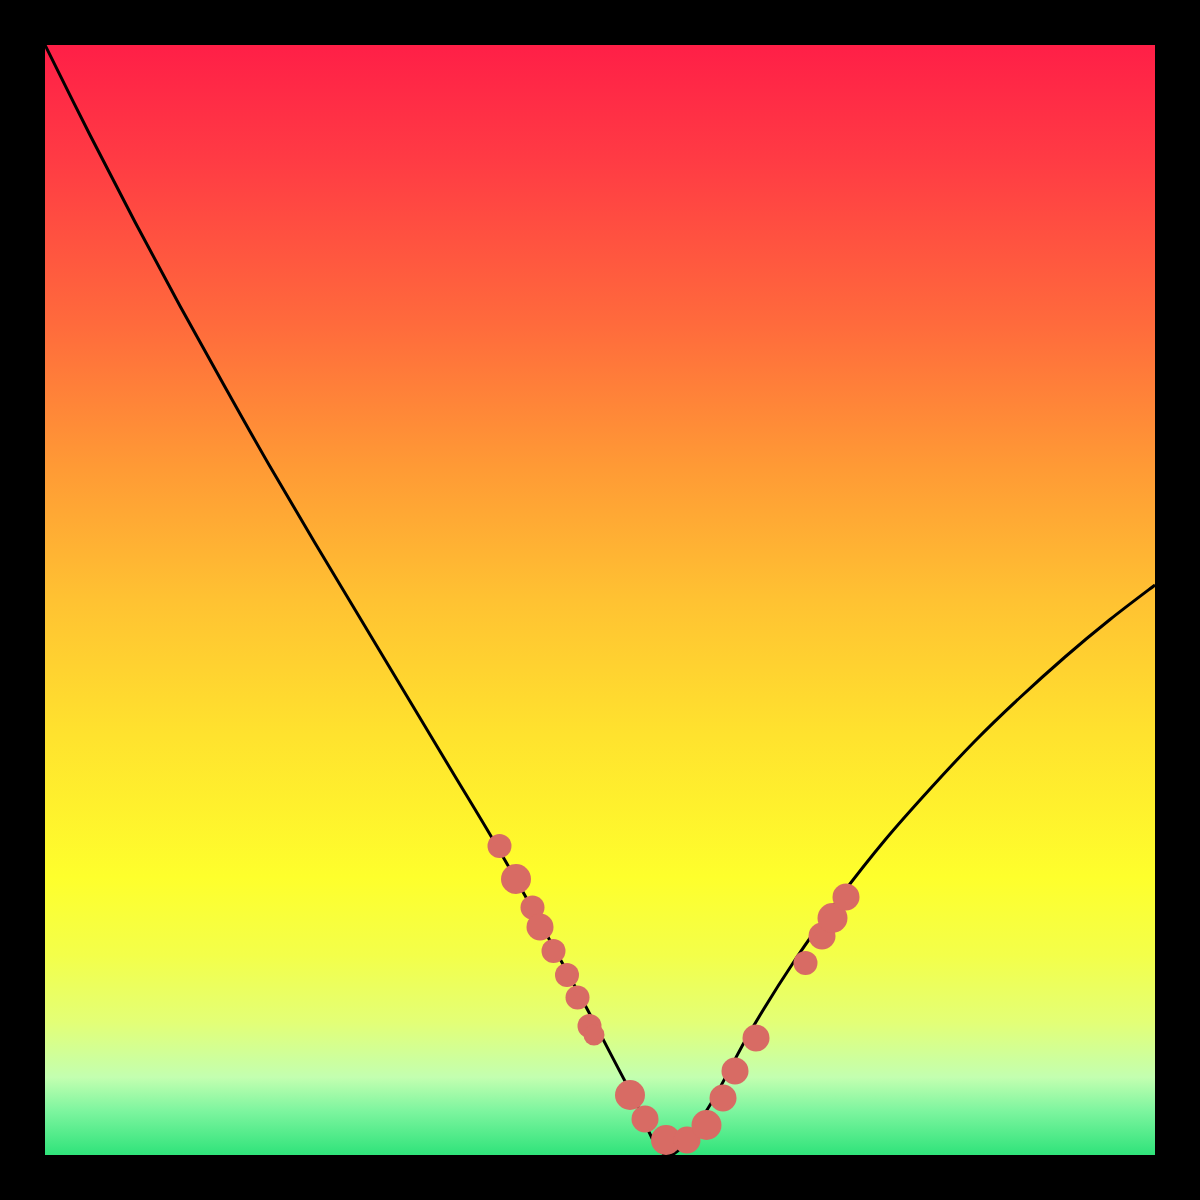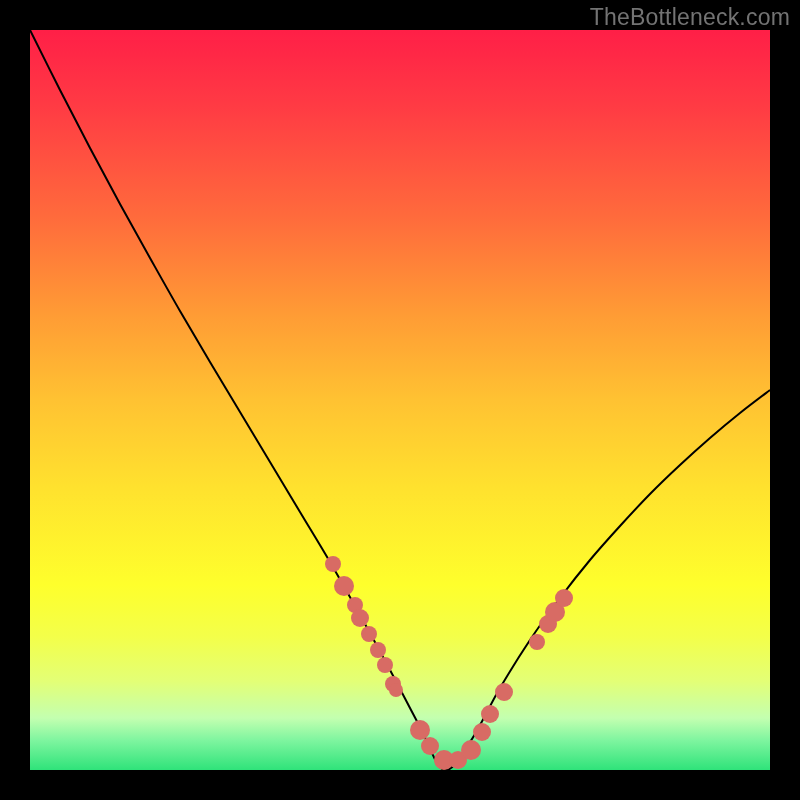--- a/index.html
+++ b/index.html
@@ -81,14 +81,13 @@
           <circle cx="452" cy="702" r="9" fill="#d86b64"></circle>
           <circle cx="460" cy="684" r="9" fill="#d86b64"></circle>
           <circle cx="474" cy="662" r="9" fill="#d86b64"></circle>
           <circle cx="507" cy="612" r="8" fill="#d86b64"></circle>
           <circle cx="518" cy="594" r="9" fill="#d86b64"></circle>
           <circle cx="525" cy="582" r="10" fill="#d86b64"></circle>
           <circle cx="534" cy="568" r="9" fill="#d86b64"></circle>
         </g>
     </svg>
   </div>
-  <div class="watermark">TheBottleneck.com</div>
 </div>
 
 </body></html>

